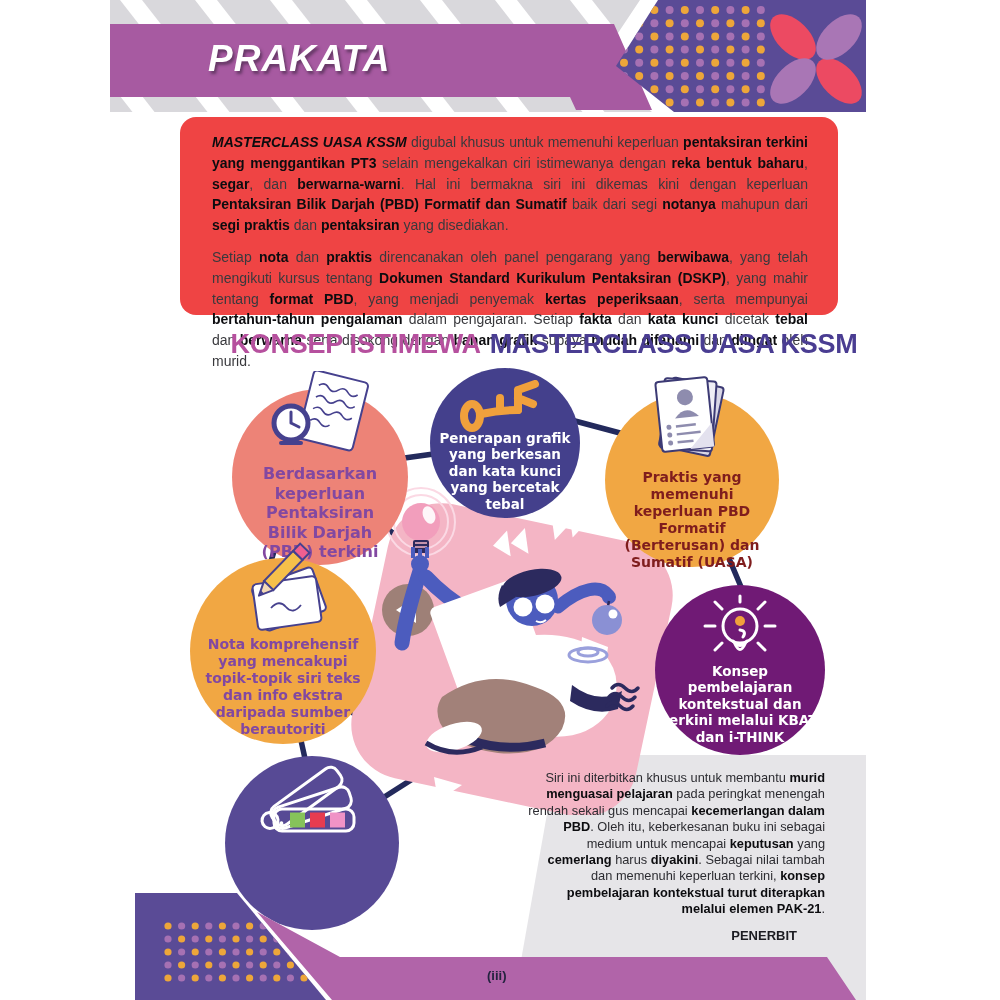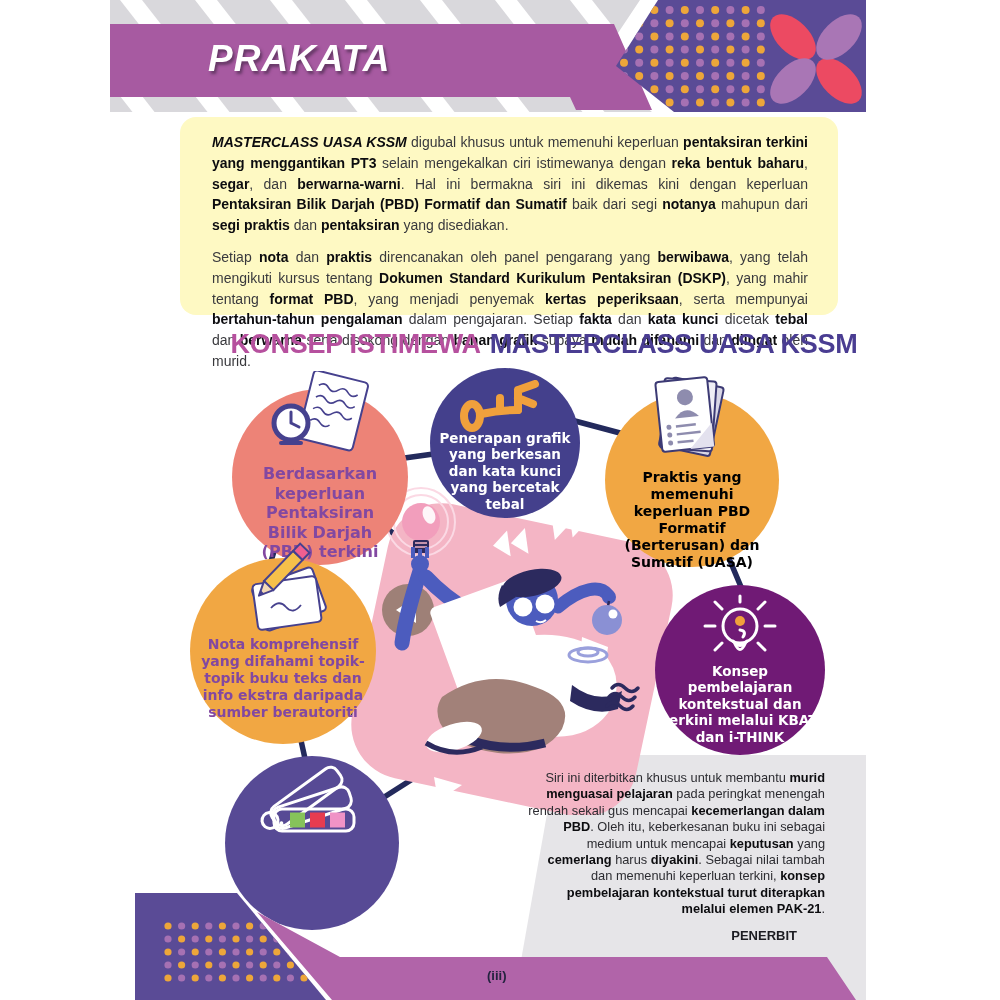--- a/index.html
+++ b/index.html
@@ -8,21 +8,21 @@
   svg{display:block;}
   .abs{position:absolute;}
 
   
   #banner-title{position:absolute;left:208px;top:38px;font-size:37px;font-weight:bold;
     font-style:italic;color:#ffffff;letter-spacing:1px;
     text-shadow:2px 3px 3px rgba(50,30,55,.55);}
 
   
   #intro-box{position:absolute;left:180px;top:117px;width:658px;height:198px;
-    background:#fef9c3;border-radius:16px;}
+    background:#ef4444;border-radius:16px;}
   #intro-box .inner{padding:15px 30px 0 32px;font-size:14px;line-height:20.8px;
     text-align:justify;color:#39393d;}
   #intro-box p{margin:0 0 11px 0;}
   .seg-b{font-weight:bold;color:#0c0c0f;}
   .seg-bi{font-weight:bold;font-style:italic;color:#0c0c0f;}
 
   
   #concept-heading{position:absolute;left:0;top:329px;width:1000px;text-align:center;
     font-size:27px;font-weight:bold;letter-spacing:-.3px;font-family:"Liberation Sans",sans-serif;padding-left:44px;}
   #concept-heading .accent{color:#b6509e;margin-right:9px;}
@@ -30,21 +30,21 @@
 
   
   .bubble{position:absolute;border-radius:50%;text-align:center;
     font-family:"DejaVu Sans",sans-serif;font-weight:bold;}
   .bubble .txt{position:absolute;left:50%;transform:translateX(-50%);line-height:1.22;}
   .bubble .icon{position:absolute;left:50%;transform:translateX(-50%);}
   .b1{left:232px;top:389px;width:176px;height:176px;background:#ed8377;color:#8248a1;font-size:16px;}
   .b1 .icon{top:-18px;} .b1 .txt{top:75px;width:146px;}
   .b2{left:430px;top:368px;width:150px;height:150px;background:#44408c;color:#fff;font-size:13.5px;}
   .b2 .icon{top:12px;} .b2 .txt{top:62px;width:140px;}
-  .b3{left:605px;top:393px;width:174px;height:174px;background:#f1a743;color:#000000;font-size:14px;}
+  .b3{left:605px;top:393px;width:174px;height:174px;background:#f1a743;color:#7f1d1d;font-size:14px;}
   .b3 .icon{top:-24px;} .b3 .txt{top:76px;width:152px;}
   .b4{left:190px;top:558px;width:186px;height:186px;background:#f1a743;color:#8248a1;font-size:14px;}
   .b4 .icon{top:-20px;} .b4 .txt{top:78px;width:164px;}
   .b5{left:655px;top:585px;width:170px;height:170px;background:#701a75;color:#fff;font-size:13.5px;}
   .b5 .icon{top:8px;} .b5 .txt{top:78px;width:158px;}
   .b6{left:225px;top:756px;width:174px;height:174px;background:#574a95;color:#fff;font-size:14.5px;}
   .b6 .icon{top:4px;} .b6 .txt{top:78px;width:150px;}
 
   
   #closing-text{position:absolute;left:525px;top:770px;width:300px;text-align:right;
@@ -343,21 +343,21 @@
       <rect x="30" y="38" width="64" height="46" rx="4" fill="#ffffff" stroke="#46418e" stroke-width="2" transform="rotate(-20 62 61)"></rect>
       <rect x="28" y="42" width="64" height="46" rx="4" fill="#ffffff" stroke="#46418e" stroke-width="2" transform="rotate(-8 60 65)"></rect>
       <path d="M44,70 q8,-9 15,-1 q7,8 15,-2" stroke="#46418e" stroke-width="1.8" fill="none"></path>
       <g transform="rotate(-46 58 30)">
         <rect x="34" y="24" width="42" height="13" fill="#f6c04a" stroke="#46418e" stroke-width="2"></rect>
         <rect x="76" y="24" width="10" height="13" fill="#ef5f90" stroke="#46418e" stroke-width="2"></rect>
         <path d="M34,24 L20,30.5 L34,37 Z" fill="#f3d9b5" stroke="#46418e" stroke-width="2" stroke-linejoin="round"></path>
         <path d="M25,28 L20,30.5 L25,33 Z" fill="#46418e"></path>
       </g>
     </svg>
-    <div class="txt">Nota komprehensif yang difahami topik-topik buku teks dan info ekstra daripada sumber berautoriti</div>
+    <div class="txt">Nota komprehensif yang mencakupi topik-topik siri teks dan info ekstra daripada sumber berautoriti</div>
   </div>
 
   <div class="bubble b5">
     <svg class="icon" width="92" height="70" viewBox="0 0 92 70">
       <g stroke="#ffffff" stroke-width="3" fill="none" stroke-linecap="round">
         <circle cx="46" cy="33" r="17"></circle>
         <path d="M39,48 q7,9 14,0"></path>
         <path d="M41,51 q5,11 10,0"></path>
         <path d="M46,37 q7,1 3,7"></path>
         <path d="M46,9 V3 M46,3 h0"></path>

